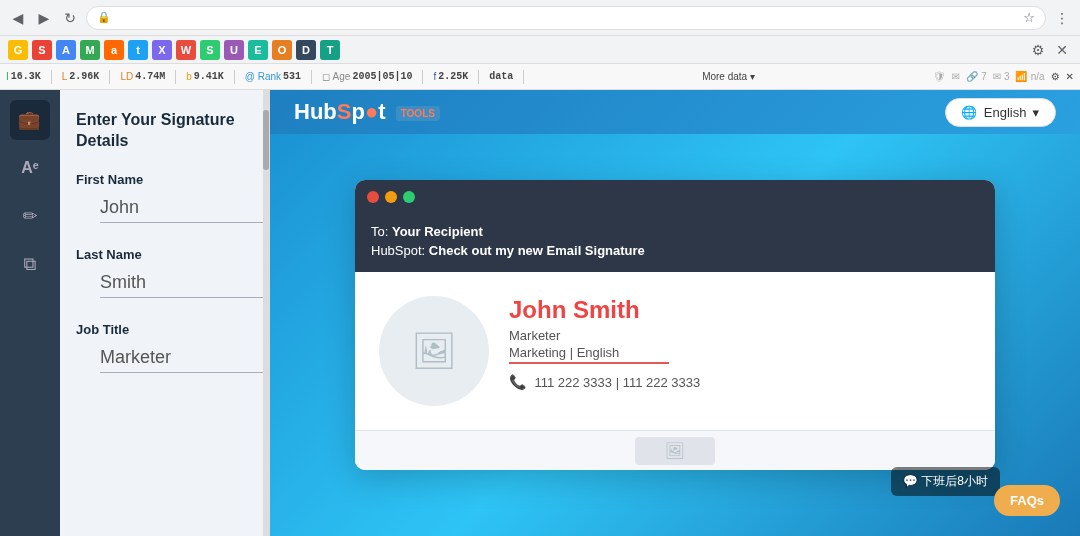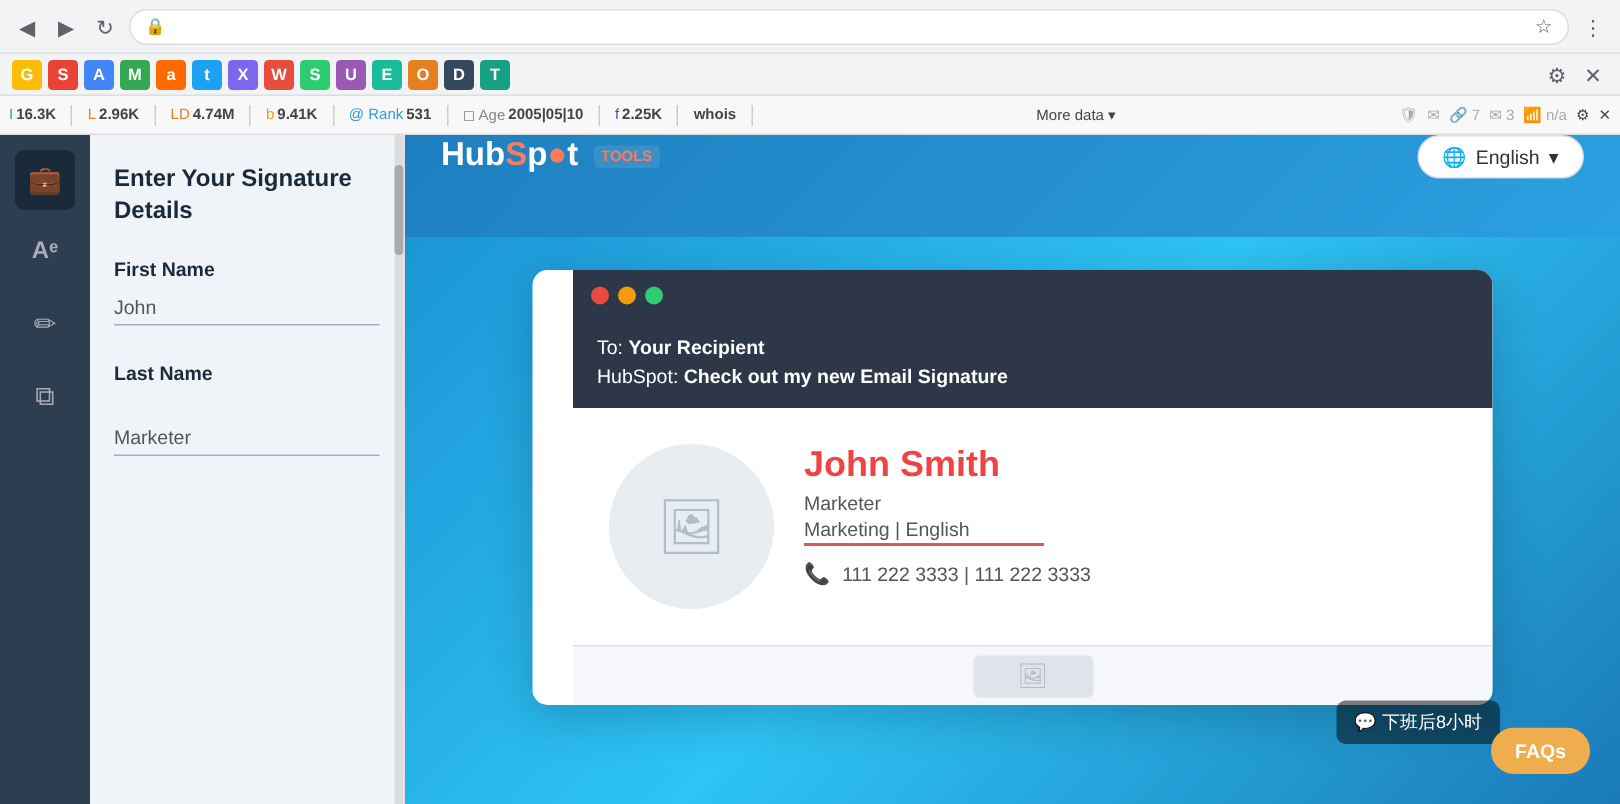--- a/index.html
+++ b/index.html
@@ -68,21 +68,21 @@
       align-items: center;
       padding: 0 6px;
       gap: 10px;
       border-bottom: 1px solid #ddd;
       font-size: 10px;
       color: #444;
       flex-shrink: 0;
     }
     .seo-item { display: flex; align-items: center; gap: 2px; }
     .seo-label { color: #888; }
-    .seo-val { font-weight: 600; }
+    .seo-val { font-weight: 600; font-family: Liberation Mono, monospace; }
     .seo-more { margin-left: auto; cursor: pointer; display: flex; align-items: center; gap: 2px; }
     .seo-divider { width: 1px; height: 14px; background: #ccc; }
 
     
     .main-content {
       flex: 1;
       display: flex;
       overflow: hidden;
     }
 
@@ -144,23 +144,24 @@
       color: #1a2a3a;
       margin-bottom: 6px;
       display: block;
     }
     .form-input {
       width: 100%;
       background: transparent;
       border: none;
       border-bottom: 1.5px solid #aab;
       padding: 4px 0;
-      font-size: 13px;
+      font-size: 18px;
       color: #555;
       outline: none;
+      margin-left: 24px;
     }
 
     
     .preview-area {
       flex: 1;
       background: linear-gradient(135deg, #1a8fd1 0%, #2ec4f5 50%, #1a7ab8 100%);
       display: flex;
       align-items: center;
       justify-content: center;
       padding: 20px;
@@ -314,22 +315,23 @@
       font-size: 10px;
       padding: 2px 5px;
       border-radius: 3px;
       margin-left: 4px;
       vertical-align: middle;
       font-weight: bold;
     }
 
     .header-bar {
       background: linear-gradient(135deg, #1e7fc0, #2aa0e0);
-      height: 68px;
-      display: flex;
+      height: 44px;
+      display: flex;
+      align-items: center;
       padding: 0 24px;
       position: relative;
     }
   </style>
 </head>
 <body>
 
 <div class="browser-toolbar">
   <button class="nav-btn">◀</button>
   <button class="nav-btn">▶</button>
@@ -392,21 +394,21 @@
     <span class="seo-label">◻ Age</span>
     <span class="seo-val">2005|05|10</span>
   </div>
   <div class="seo-divider"></div>
   <div class="seo-item">
     <span class="seo-label" style="color:#3b5998;">f</span>
     <span class="seo-val">2.25K</span>
   </div>
   <div class="seo-divider"></div>
   <div class="seo-item" style="cursor:pointer;">
-    <span class="seo-val">whois</span>
+    <span class="seo-val">data</span>
   </div>
   <div class="seo-divider"></div>
   <div class="seo-more">
     <span>More data ▾</span>
   </div>
   <div style="margin-left:auto; display:flex; gap:6px; align-items:center;">
     <span style="color:#aaa;">🛡</span>
     <span style="color:#aaa;">✉</span>
     <span style="color:#aaa;">🔗 7</span>
     <span style="color:#aaa;">✉ 3</span>
@@ -436,23 +438,25 @@
   <div class="form-panel">
     <div class="form-title">Enter Your Signature Details</div>
 
     <div class="form-group">
       <label class="form-label">First Name</label>
       <input class="form-input" type="text" value="John" style="">
     </div>
 
     <div class="form-group">
       <label class="form-label">Last Name</label>
+      <input class="form-input" type="text" value="Smith" style="">
     </div>
 
     <div class="form-group">
+      <label class="form-label">Job Title</label>
       <input class="form-input" type="text" value="Marketer" style="">
     </div>
 
     <div class="form-panel-scroll">
       <div class="form-panel-scroll-thumb"></div>
     </div>
   </div>
 
   <div class="preview-area" style="position:relative;">
 
@@ -463,21 +467,21 @@
       </span>
       <div style="margin-left:auto;">
         <button style="background:white; border:1.5px solid #ddd; border-radius:20px; padding:6px 16px; display:flex; align-items:center; gap:6px; font-size:13px; cursor:pointer; color:#333;">
           <span>🌐</span>
           <span>English</span>
           <span>▾</span>
         </button>
       </div>
     </div>
 
-    <div class="email-window" style="margin-top: 24px; position: relative; z-index: 2; padding-left: 27px;">
+    <div class="email-window" style="margin-top: 24px; position: relative; z-index: 2;">
 
       <div class="email-titlebar">
         <div class="dot dot-red"></div>
         <div class="dot dot-yellow"></div>
         <div class="dot dot-green"></div>
       </div>
 
       <div class="email-header">
         <div class="to-line">
           <span>To:</span>

